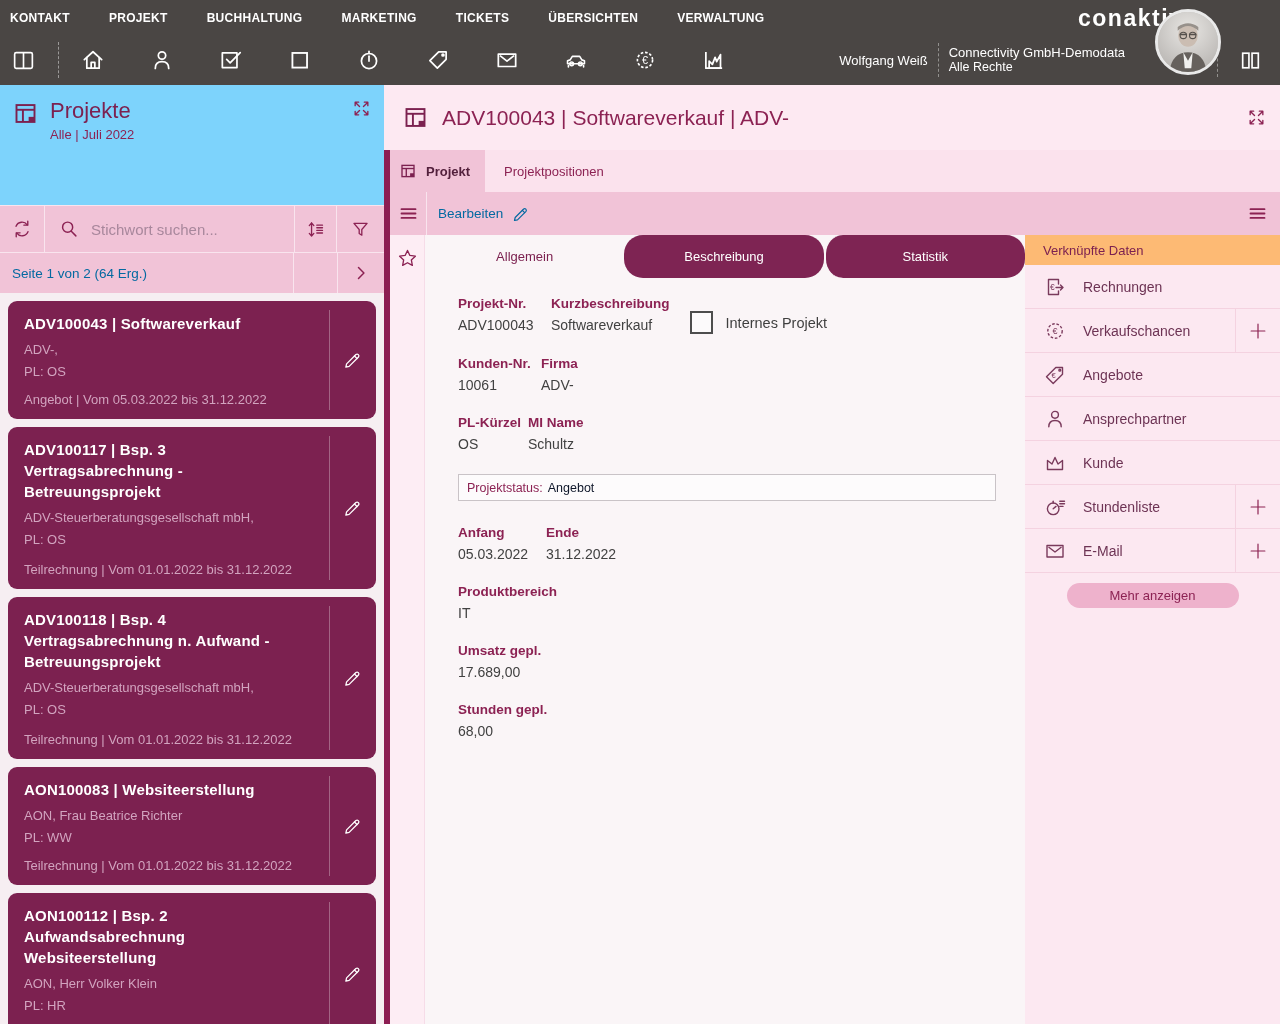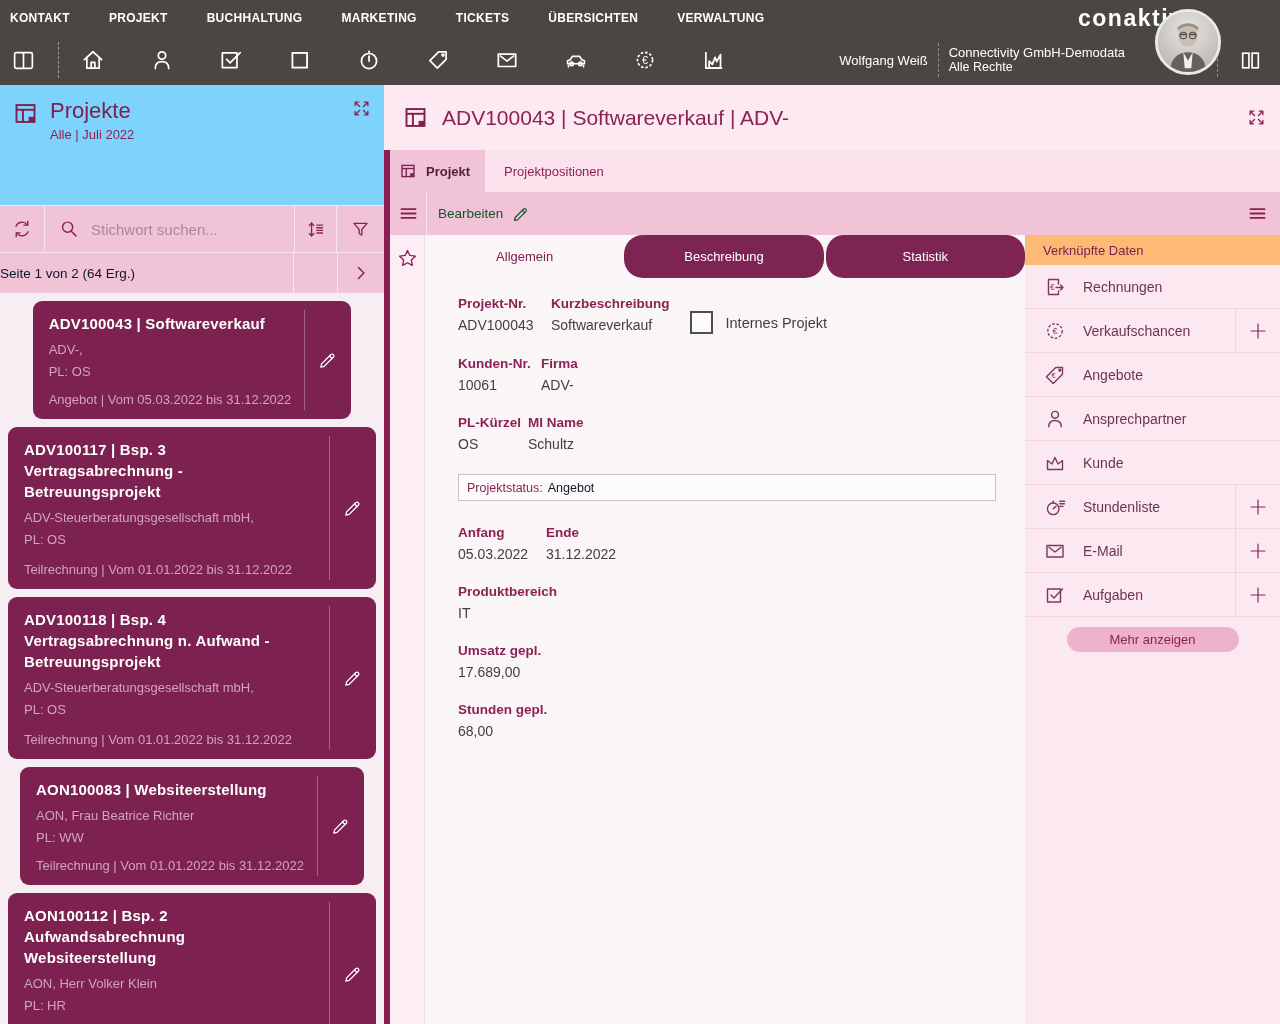--- a/index.html
+++ b/index.html
@@ -38,24 +38,24 @@
   .expand-btn { position:absolute; right:13px; top:14px; color:#8c2253; cursor:pointer; }
   .search-row { height:47px; background:#f1c3d7; display:flex; align-items:stretch; border-top:1px solid #f9e4ee; }
   .sr-cell { display:flex; align-items:center; justify-content:center; border-right:1px solid #f9e4ee; color:#8c2253; cursor:pointer; }
   .sr-refresh { width:45px; }
   .sr-search { flex:1; justify-content:flex-start; padding-left:13px; gap:11px; cursor:text; }
   .sr-search input { border:none; outline:none; background:transparent; font-size:15px; color:#5d3b4e; width:170px; font-family:"Liberation Sans",sans-serif; }
   .sr-search input::placeholder { color:#a8879c; }
   .sr-sort { width:42px; }
   .sr-filter { width:47px; border-right:none; }
   .pagination-row { height:41px; background:#f1c3d7; display:flex; align-items:stretch; border-top:1px solid #f9e4ee; }
-  .pg-text { flex:1; display:flex; align-items:center; font-size:13.5px; color:#0f172a; }
+  .pg-text { flex:1; display:flex; align-items:center; padding-left:12px; font-size:13.5px; color:#0369a1; }
   .pg-mid { width:44px; border-left:1px solid #f9e4ee; }
   .pg-next { width:47px; border-left:1px solid #f9e4ee; display:flex; align-items:center; justify-content:center; color:#8c2253; cursor:pointer; }
-  .card-list { flex:1; padding:8px; display:flex; flex-direction:column; gap:8px; overflow:hidden;align-items:center; }
+  .card-list { flex:1; padding:8px; display:flex; flex-direction:column; gap:8px; overflow:hidden; }
   .card { background:#7c2150; border-radius:9px; position:relative; padding:12px 60px 12px 16px; color:#fff; flex-shrink:0; display:flex; flex-direction:column; cursor:pointer; }
   .card.h1 { height:118px; } .card.h2 { height:162px; }
   .card-title { font-size:15px; font-weight:bold; line-height:21px; letter-spacing:.2px; }
   .card-company { font-size:13px; color:#d2a4bf; margin-top:7px; line-height:17px; }
   .card-pl { font-size:13px; color:#d2a4bf; margin-top:6px; }
   .card-status { font-size:13px; color:#d2a4bf; margin-top:auto; }
   .card-edit { position:absolute; right:0; top:9px; bottom:9px; width:47px; border-left:1px solid rgba(255,255,255,.3); display:flex; align-items:center; justify-content:center; cursor:pointer; }
 
   
   .vdivider { width:6px; background:#8c1d52; flex-shrink:0; }
@@ -67,21 +67,21 @@
   .mh-icon { color:#7c2150; }
   .mh-title { font-size:21px; color:#8c2253; margin-left:13px; white-space:nowrap; }
   .mh-expand { margin-left:auto; color:#8c2253; cursor:pointer; }
   .tab-row { height:42px; background:#fbe2ed; display:flex; align-items:stretch; }
   .tab-active { background:#f1c3d7; display:flex; align-items:center; gap:9px; padding:0 15px 0 9px; cursor:pointer; }
   .tab-active .t-icon { color:#7c2150; }
   .tab-active .t-label { font-size:13px; font-weight:bold; color:#53203c; }
   .tab { display:flex; align-items:center; padding:0 19px; font-size:13px; color:#8c2253; cursor:pointer; }
   .toolbar { height:43px; background:#f1c3d7; display:flex; align-items:center; }
   .tb-menu { width:37px; height:100%; display:flex; align-items:center; justify-content:center; border-right:1px solid #f9e4ee; color:#8c2253; cursor:pointer; }
-  .tb-edit { display:flex; align-items:center; gap:8px; padding-left:11px; font-size:13.5px; color:#14532d; cursor:pointer; }
+  .tb-edit { display:flex; align-items:center; gap:8px; padding-left:11px; font-size:13.5px; color:#0369a1; cursor:pointer; }
   .tb-right { margin-left:auto; width:46px; height:100%; display:flex; align-items:center; justify-content:center; color:#8c2253; cursor:pointer; }
 
   .content { flex:1; display:flex; min-height:0; }
   .rail { width:35px; background:#fdedf4; display:flex; justify-content:center; align-items:flex-start; padding-top:12px; color:#8c2253; border-right:1px solid #f6dce8; }
   .star { cursor:pointer; }
 
   .form-area { width:600px; background:#faf5f7; display:flex; flex-direction:column; }
   .inner-tabs { display:flex; height:43px; flex-shrink:0; }
   .itab { flex:1; display:flex; align-items:center; justify-content:center; font-size:13px; cursor:pointer; }
   .itab.active { color:#7c2150; }
@@ -589,33 +589,19 @@
                 </svg>
               </span>
             <span class="lk-label">E-Mail</span>
             <span class="lk-add">
                 <svg class="ic" width="22" height="22" viewBox="0 0 24 24" fill="none" stroke="currentColor" stroke-width="1.3" stroke-linecap="round">
                   <path d="M12 4.5 v15 M4.5 12 h15"></path>
                 </svg>
               </span>
           </div>
 
-          <div class="lk-row">
-            <span class="lk-icon">
-                <svg class="ic" width="24" height="24" viewBox="0 0 24 24" fill="none" stroke="currentColor" stroke-width="1.4" stroke-linecap="round" stroke-linejoin="round">
-                  <rect x="4.5" y="6" width="13" height="13"></rect>
-                  <path d="M8 12 l3 3 L19.5 6"></path>
-                </svg>
-              </span>
-            <span class="lk-label">Aufgaben</span>
-            <span class="lk-add">
-                <svg class="ic" width="22" height="22" viewBox="0 0 24 24" fill="none" stroke="currentColor" stroke-width="1.3" stroke-linecap="round">
-                  <path d="M12 4.5 v15 M4.5 12 h15"></path>
-                </svg>
-              </span>
-          </div>
 
           <div class="more-btn">Mehr anzeigen</div>
         </div>
       </div>
     </section>
   </div>
 </div>
 
 </body></html>

